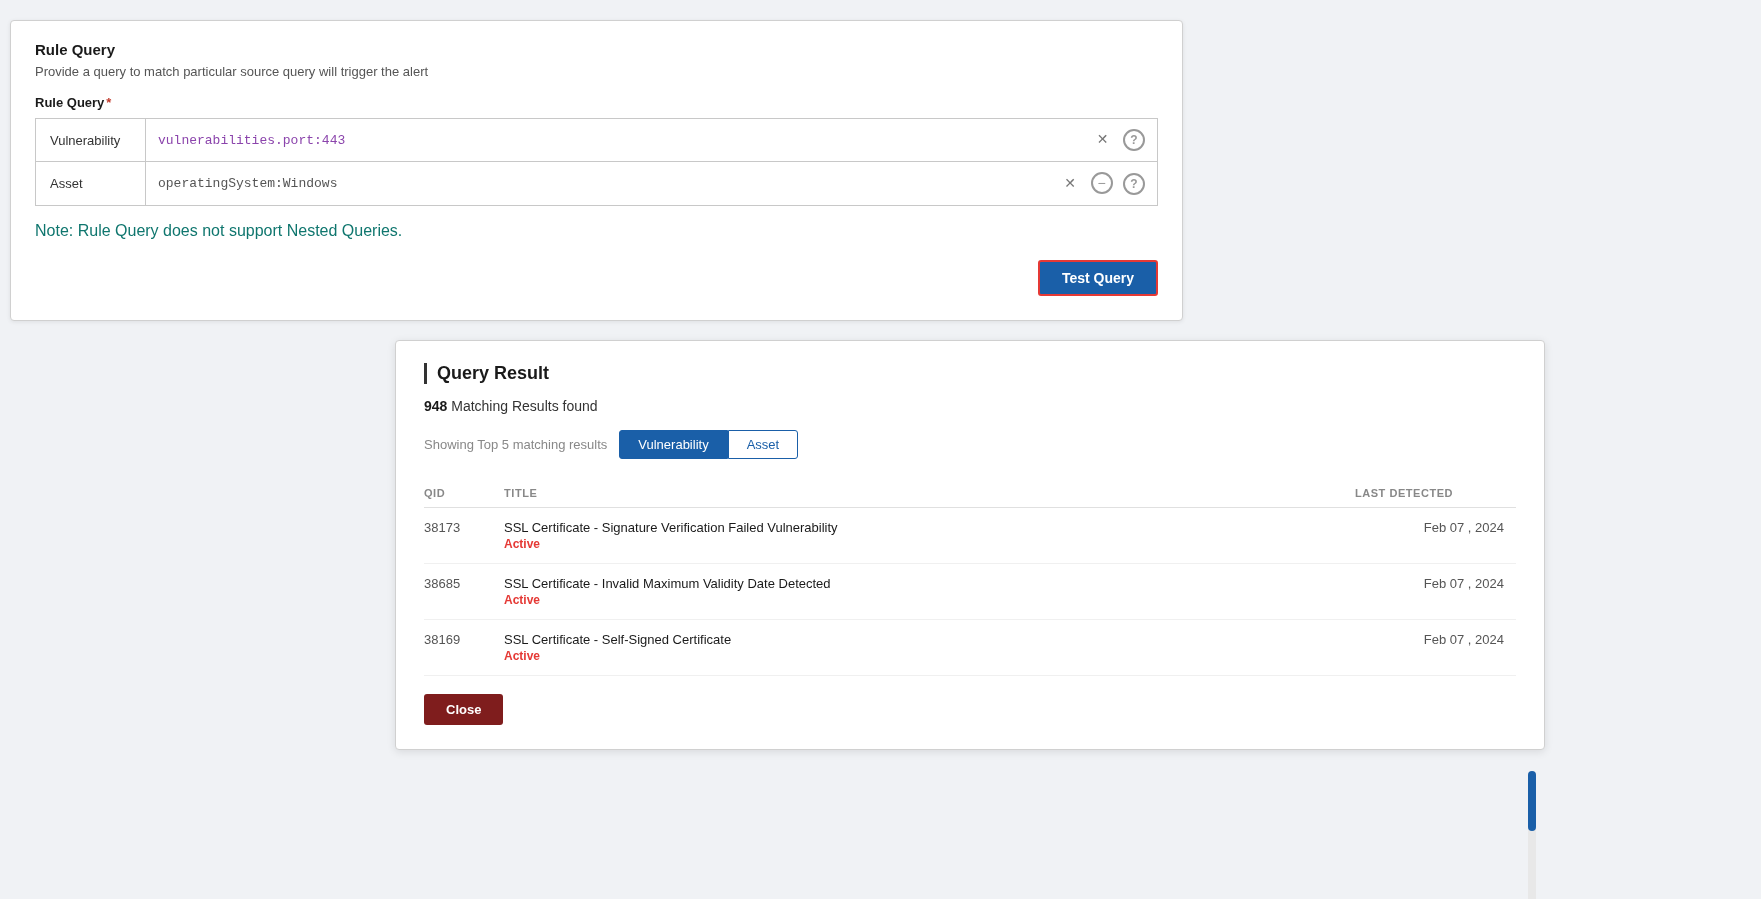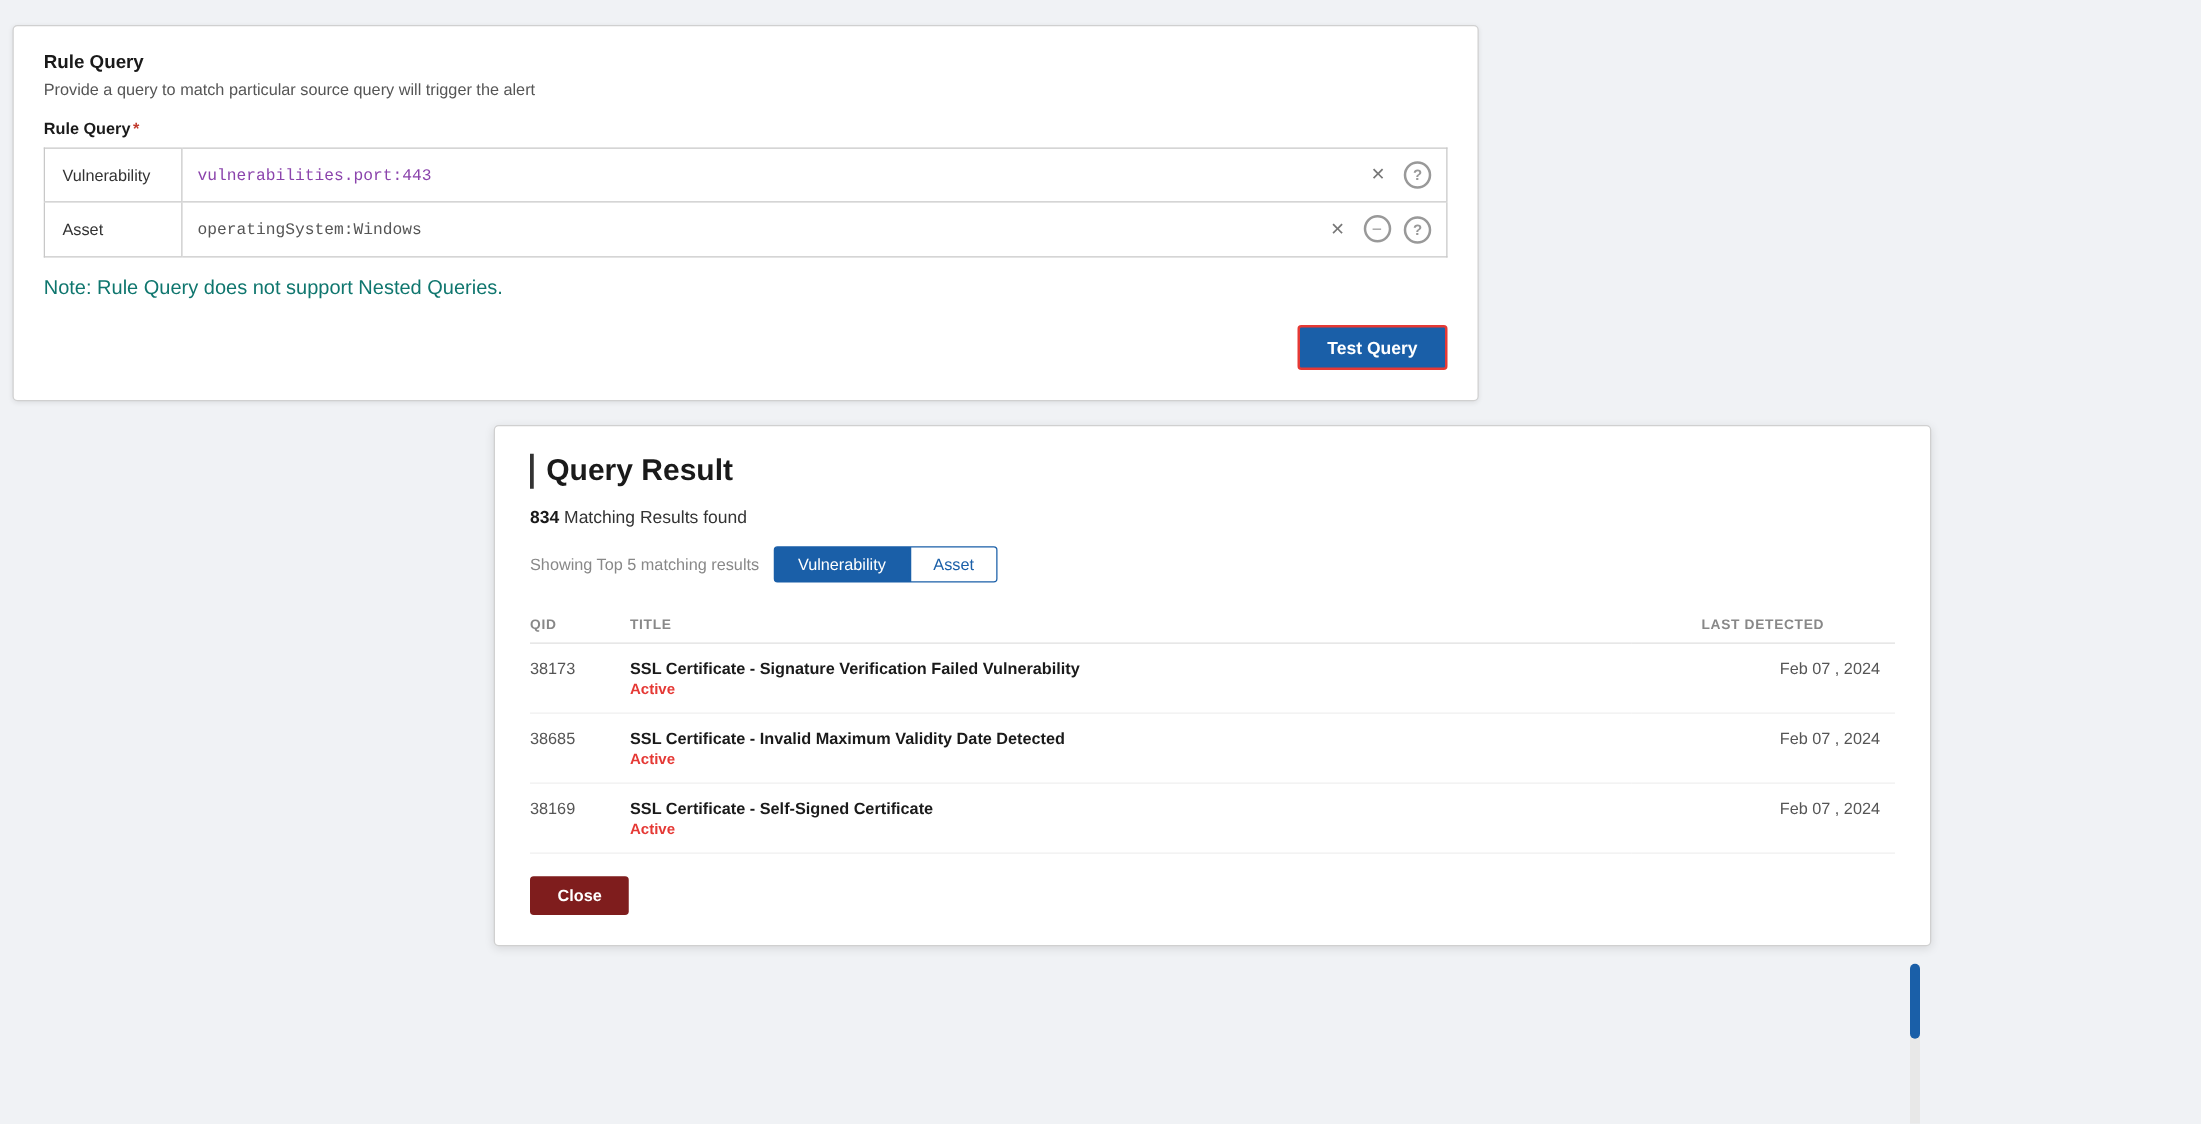--- a/index.html
+++ b/index.html
@@ -156,21 +156,21 @@
       left: 395px;
       width: 1150px;
       background: #fff;
       border: 1px solid #d0d0d0;
       border-radius: 4px;
       padding: 22px 28px 24px 28px;
       box-shadow: 0 2px 8px rgba(0,0,0,0.1);
     }
 
     .result-title {
-      font-size: 24px;
+      font-size: 18px;
       font-weight: 700;
       color: #1a1a1a;
       margin-bottom: 14px;
       border-left: 3px solid #333;
       padding-left: 10px;
     }
 
     .result-count {
       font-size: 14px;
       color: #333;
@@ -264,21 +264,21 @@
     }
 
     .results-table td.last-detected {
       text-align: right;
       white-space: nowrap;
       color: #555;
       font-size: 13px;
     }
 
     .row-title {
-      font-weight: 700;
+      font-weight: 400;
       color: #1a1a1a;
       font-size: 13px;
     }
 
     .row-status {
       font-size: 12px;
       font-weight: 600;
       color: #e53935;
       margin-top: 2px;
     }
@@ -351,21 +351,21 @@
 
   <div class="panel-footer">
     <button class="test-query-btn">Test Query</button>
   </div>
 </div>
 
 <div class="query-result-panel">
   <div class="result-title">Query Result</div>
 
   <div class="result-count">
-    <strong>834</strong>&nbsp;<span>Matching Results found</span>
+    <strong>948</strong>&nbsp;<span>Matching Results found</span>
   </div>
 
   <div class="tabs-row">
     <span class="tabs-label">Showing Top 5 matching results</span>
     <button class="tab-btn active">Vulnerability</button>
     <button class="tab-btn">Asset</button>
   </div>
 
   <table class="results-table">
     <thead>

